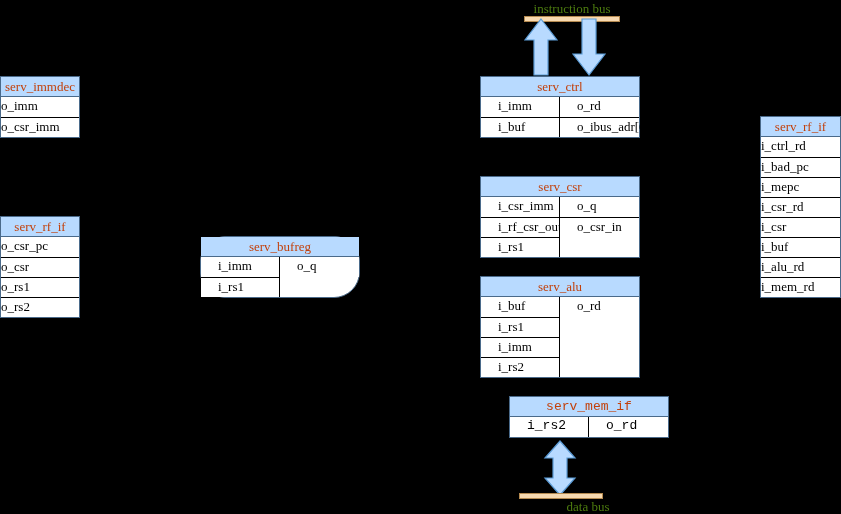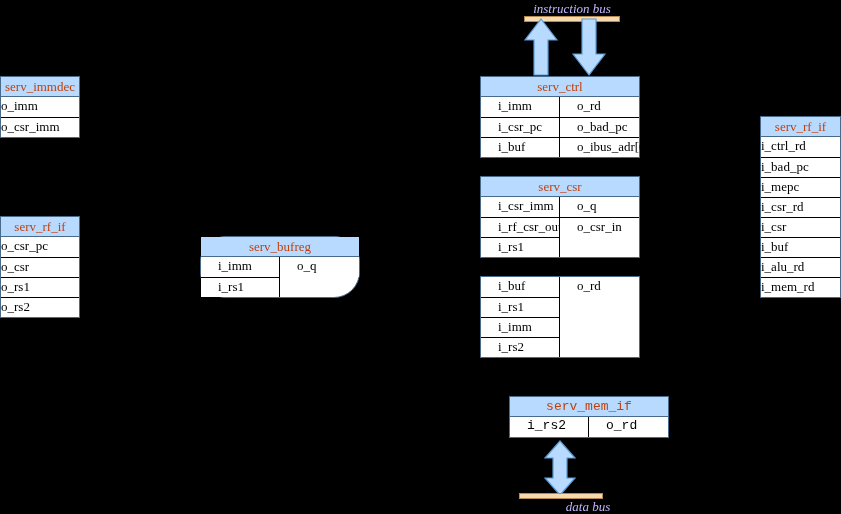--- a/index.html
+++ b/index.html
@@ -70,24 +70,23 @@
   .bus-bar {
     position: absolute;
     background: #f7d9b0;
     border: 1px solid #b58a50;
     box-sizing: border-box;
     height: 6px;
   }
   .bus-label {
     position: absolute;
     font-size: 13px;
-    color: #c4b5fd;
+    color: #4d7c0f;
     white-space: nowrap;
     text-align: center;
-    font-style: italic;
   }
 
   
   .arrow {
     position: absolute;
   }
 </style>
 </head>
 <body>
 
@@ -144,24 +143,20 @@
   </div>
 </div>
 
 <div class="module col2" style="left:480px; top:76px; width:160px;">
   <div class="module-header">serv_ctrl</div>
   <div class="port-row">
     <div class="port-cell">i_imm</div>
     <div class="port-cell">o_rd</div>
   </div>
   <div class="port-row">
-    <div class="port-cell">i_csr_pc</div>
-    <div class="port-cell">o_bad_pc</div>
-  </div>
-  <div class="port-row">
     <div class="port-cell">i_buf</div>
     <div class="port-cell">o_ibus_adr[0]</div>
   </div>
 </div>
 
 <div class="module col2" style="left:480px; top:176px; width:160px;">
   <div class="module-header">serv_csr</div>
   <div class="port-row">
     <div class="port-cell">i_csr_imm</div>
     <div class="port-cell">o_q</div>
@@ -170,20 +165,21 @@
     <div class="port-cell">i_rf_csr_out</div>
     <div class="port-cell">o_csr_in</div>
   </div>
   <div class="port-row">
     <div class="port-cell">i_rs1</div>
     <div class="port-cell empty"></div>
   </div>
 </div>
 
 <div class="module col2" style="left:480px; top:276px; width:160px;">
+  <div class="module-header">serv_alu</div>
   <div class="port-row">
     <div class="port-cell">i_buf</div>
     <div class="port-cell">o_rd</div>
   </div>
   <div class="port-row">
     <div class="port-cell">i_rs1</div>
     <div class="port-cell empty"></div>
   </div>
   <div class="port-row">
     <div class="port-cell">i_imm</div>

